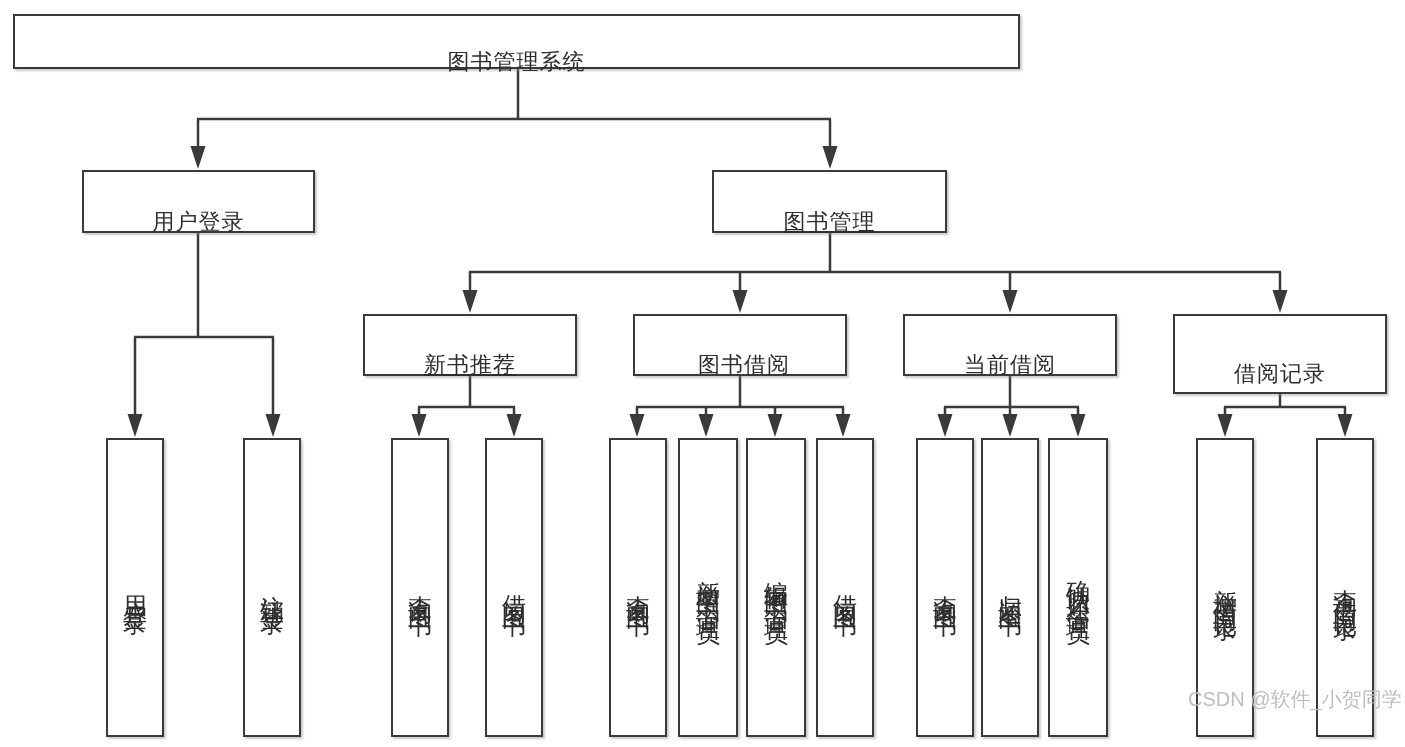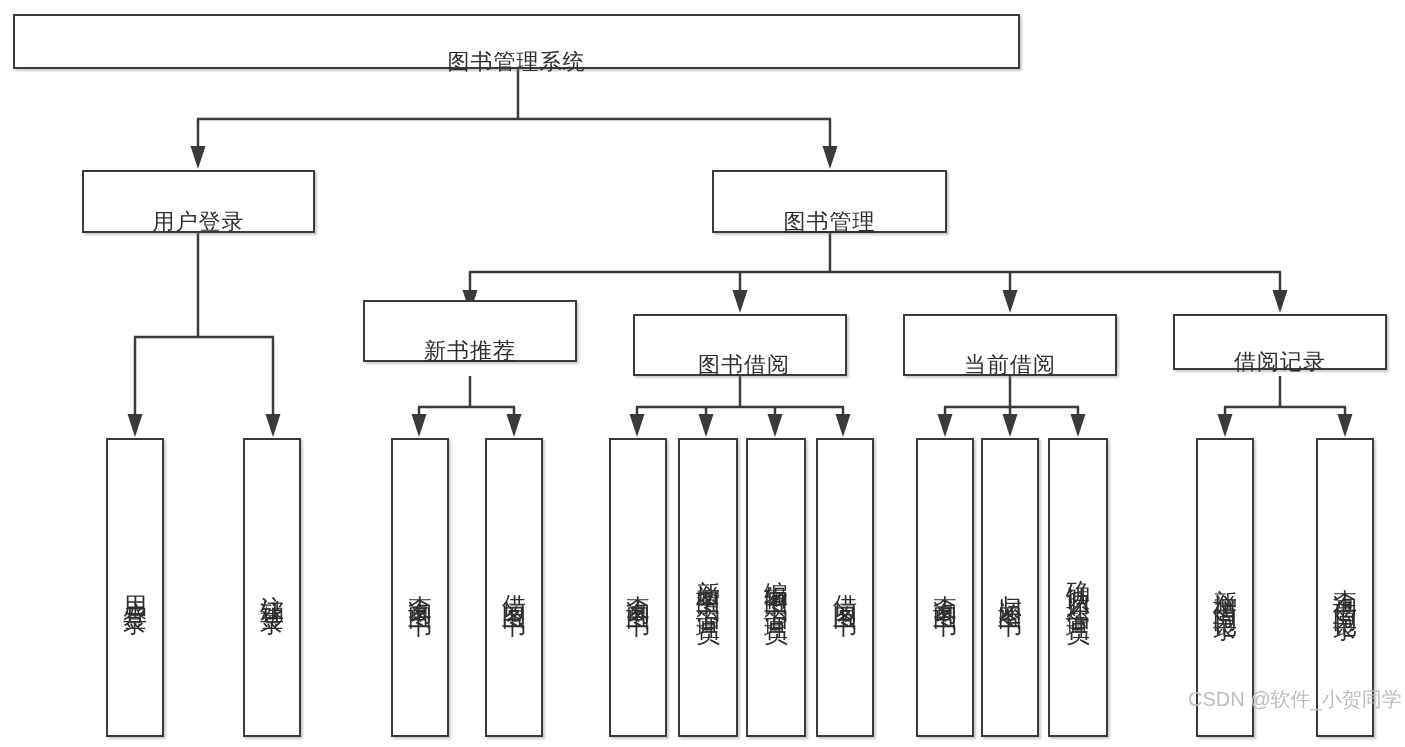--- a/index.html
+++ b/index.html
@@ -123,30 +123,30 @@
     <span class="hlabel">图书管理系统</span>
   </div>
 
   <div class="box" style="left:82px;top:170px;width:233px;height:63px;">
     <span class="hlabel">用户登录</span>
   </div>
   <div class="box" style="left:712px;top:170px;width:235px;height:63px;text-decoration:underline;">
     <span class="hlabel">图书管理</span>
   </div>
 
-  <div class="box" style="left:363px;top:300px;width:214px;height:62px;text-decoration:underline;">
+  <div class="box" style="left:363px;top:314px;width:214px;height:62px;text-decoration:underline;">
     <span class="hlabel">新书推荐</span>
   </div>
   <div class="box" style="left:633px;top:314px;width:214px;height:62px;padding-left:8px;">
     <span class="hlabel">图书借阅</span>
   </div>
   <div class="box" style="left:903px;top:314px;width:214px;height:62px;">
     <span class="hlabel">当前借阅</span>
   </div>
-  <div class="box" style="left:1173px;top:314px;width:214px;height:56px;">
+  <div class="box" style="left:1173px;top:314px;width:214px;height:80px;">
     <span class="hlabel">借阅记录</span>
   </div>
 
   <div class="box" style="left:106px;top:438px;width:58px;height:299px;">
     <span class="vlabel">用户登录</span>
   </div>
   <div class="box" style="left:243px;top:438px;width:58px;height:299px;">
     <span class="vlabel">注销登录</span>
   </div>
 

